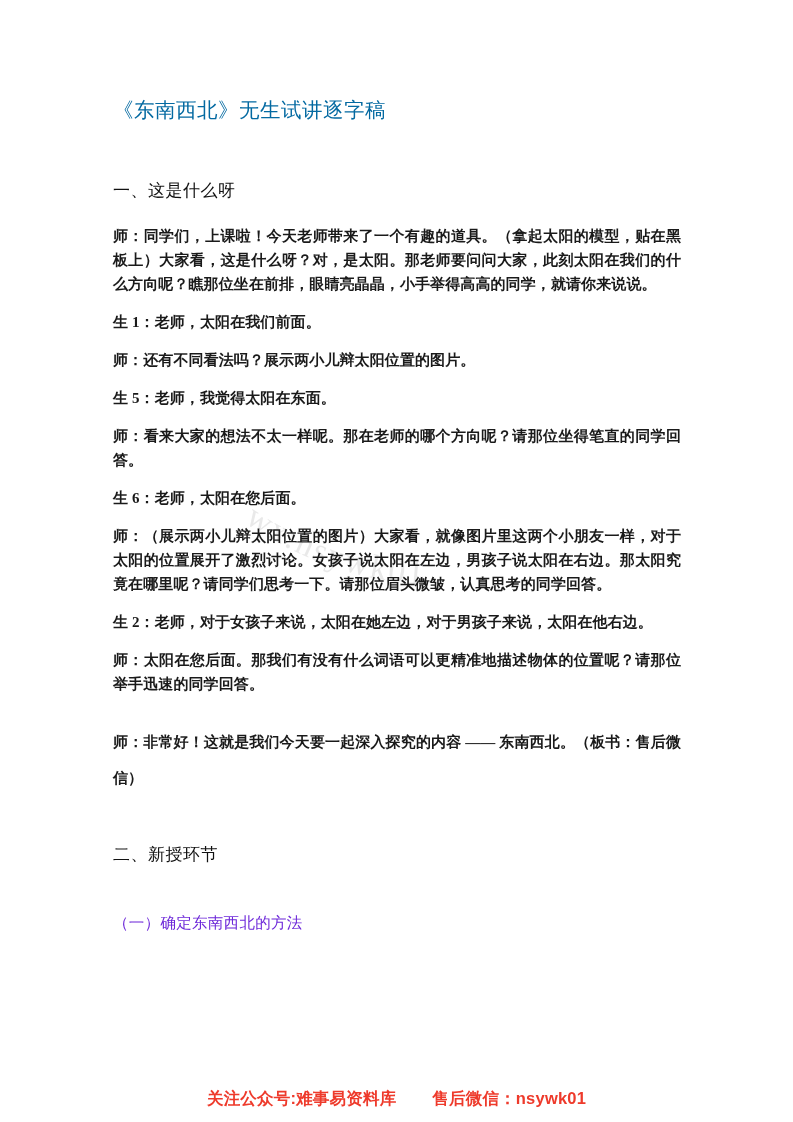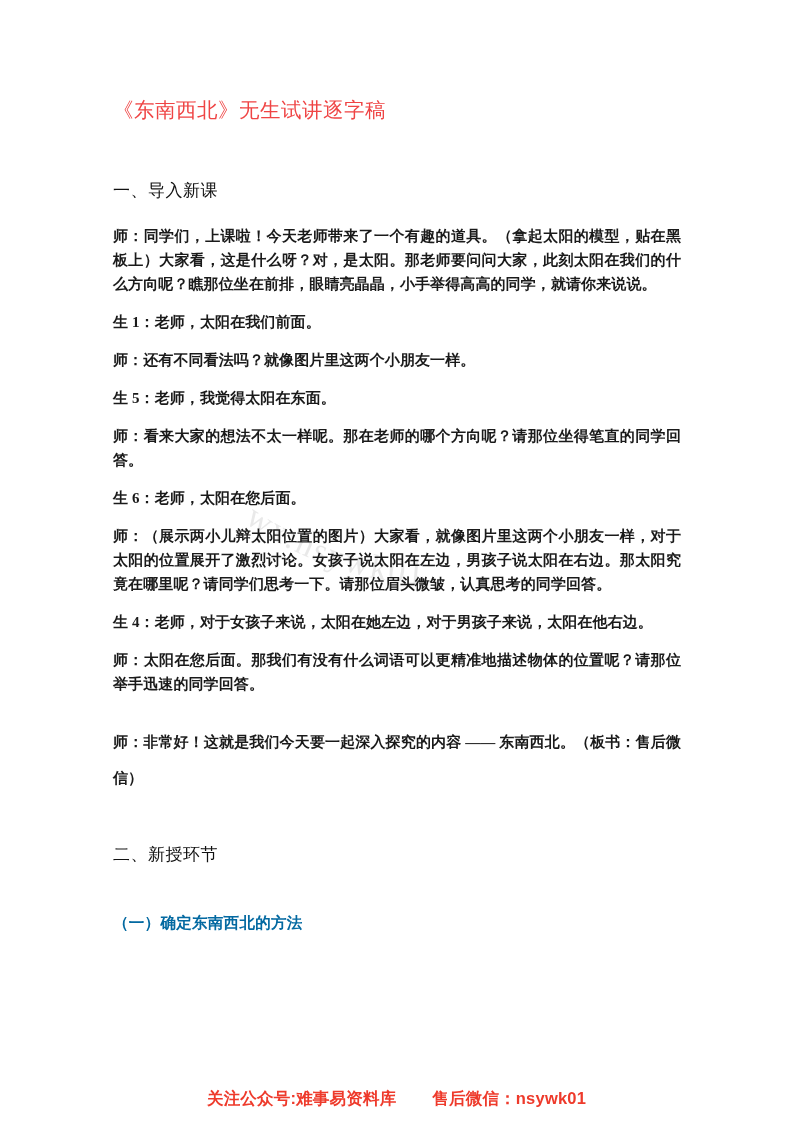--- a/index.html
+++ b/index.html
@@ -56,39 +56,39 @@
     z-index: 3;
   }
 
   .doc-title {
     font-size: 20.5px;
     line-height: 28px;
     margin: 0;
     padding-top: 96px;
     font-weight: normal;
     letter-spacing: 0.5px;
-    color: #ef4444;
+    color: #0369a1;
   }
 
   .h-section {
     font-size: 17px;
     line-height: 26px;
     margin: 0;
     font-weight: normal;
     letter-spacing: 0.5px;
     color: #111111;
   }
 
   .h-sub {
     font-size: 15.5px;
     line-height: 26px;
     margin: 0;
-    font-weight: bold;
+    font-weight: normal;
     letter-spacing: 0.3px;
-    color: #0369a1;
+    color: #6d28d9;
   }
 
   .para {
     font-size: 15px;
     line-height: 24px;
     margin: 0;
     text-align: justify;
     text-justify: inter-ideograph;
     letter-spacing: 0.1px;
     color: #1a1a1a;
@@ -142,46 +142,46 @@
       </text>
     </svg>
   </div>
 
   <div class="doc">
 
     <h1 class="doc-title">《东南西北》无生试讲逐字稿</h1>
 
     <div class="sp-title-gap"></div>
 
-    <h2 class="h-section">一、导入新课</h2>
+    <h2 class="h-section">一、这是什么呀</h2>
 
     <div class="sp-after-h1"></div>
 
     <p class="para">师：同学们，上课啦！今天老师带来了一个有趣的道具。（拿起太阳的模型，贴在黑板上）大家看，这是什么呀？对，是太阳。那老师要问问大家，此刻太阳在我们的什么方向呢？瞧那位坐在前排，眼睛亮晶晶，小手举得高高的同学，就请你来说说。</p>
     <div class="sp-para"></div>
 
     <p class="para">生 1：老师，太阳在我们前面。</p>
     <div class="sp-para"></div>
 
-    <p class="para">师：还有不同看法吗？就像图片里这两个小朋友一样。</p>
+    <p class="para">师：还有不同看法吗？展示两小儿辩太阳位置的图片。</p>
     <div class="sp-para"></div>
 
     <p class="para">生 5：老师，我觉得太阳在东面。</p>
     <div class="sp-para"></div>
 
     <p class="para">师：看来大家的想法不太一样呢。那在老师的哪个方向呢？请那位坐得笔直的同学回答。</p>
     <div class="sp-para"></div>
 
     <p class="para">生 6：老师，太阳在您后面。</p>
     <div class="sp-para"></div>
 
     <p class="para">师：（展示两小儿辩太阳位置的图片）大家看，就像图片里这两个小朋友一样，对于太阳的位置展开了激烈讨论。女孩子说太阳在左边，男孩子说太阳在右边。那太阳究竟在哪里呢？请同学们思考一下。请那位眉头微皱，认真思考的同学回答。</p>
     <div class="sp-para"></div>
 
-    <p class="para">生 4：老师，对于女孩子来说，太阳在她左边，对于男孩子来说，太阳在他右边。</p>
+    <p class="para">生 2：老师，对于女孩子来说，太阳在她左边，对于男孩子来说，太阳在他右边。</p>
     <div class="sp-para"></div>
 
     <p class="para">师：太阳在您后面。那我们有没有什么词语可以更精准地描述物体的位置呢？请那位举手迅速的同学回答。</p>
     <div class="sp-para"></div>
 
     <div class="sp-para"></div>
 
     <p class="para loose">师：非常好！这就是我们今天要一起深入探究的内容 —— 东南西北。（板书：售后微信）</p>
 
     <div class="sp-before-h2"></div>

